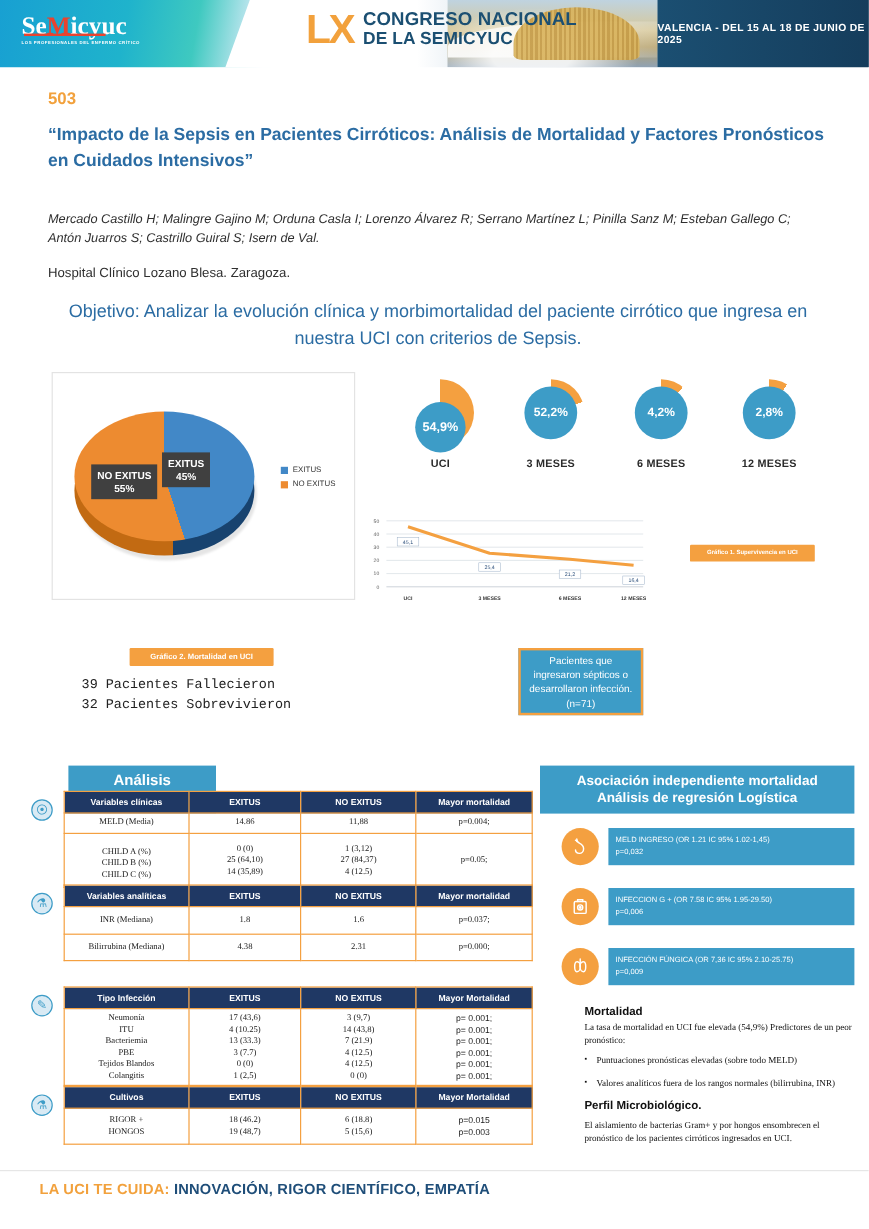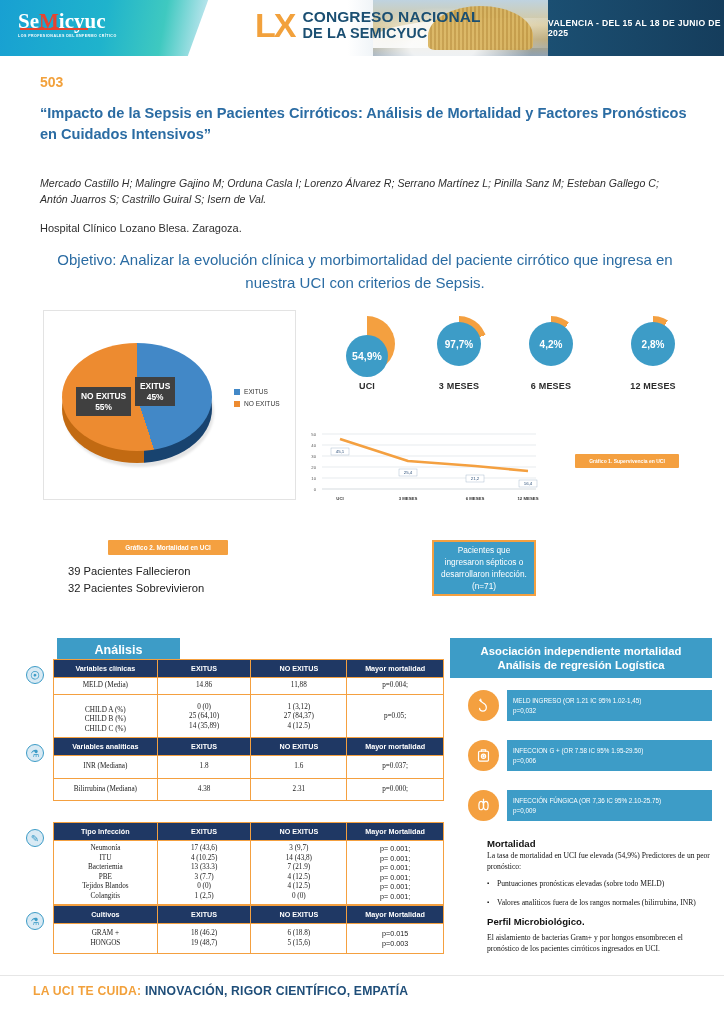--- a/index.html
+++ b/index.html
@@ -134,21 +134,21 @@
   .lc-cat { font-size:4.3px; fill:#333; font-weight:bold; font-family:"Liberation Sans", sans-serif;}
   .lc-val { font-size:4.4px; fill:#2b4f7a; font-family:"Liberation Sans", sans-serif;}
 
   .badge-orange {
     position:absolute; background:#f4a040; color:#fff; font-size:5px; font-weight:bold;
     padding:4px 6px; text-align:center; border-radius:1px;
   }
   #g1 { left:575px; top:454px; width:104px; }
   #g2 { left:108px; top:540px; width:120px; font-size:6.4px; padding:4px 4px;}
 
-  .counts { position:absolute; left:68px; top:563px; font-size:11.2px; color:#222; line-height:17px; }
+  .counts { position:absolute; left:68px; top:563px; font-size:11.2px; color:#222; line-height:17px;font-family:Liberation Mono, monospace; }
 
   .callout {
     position:absolute; left:432px; top:540px; width:104px; height:56px;
     background:#3d9cc7; border:2px solid #f4a040; color:#fff;
     font-size:8.3px; line-height:12px; text-align:center;
     display:flex; align-items:center; justify-content:center; padding:4px;
   }
 
   
   .sec-head {
@@ -287,32 +287,32 @@
   <div class="donut-item" style="left:0px;top:0;">
     <div class="donut">
       <div class="donut-ring" style="background:conic-gradient(#f4a040 0deg 198deg, transparent 198deg 360deg);"></div>
       <div class="donut-core big">54,9%</div>
     </div>
     <div class="donut-label">UCI</div>
   </div>
   <div class="donut-item" style="left:92px;top:0;">
     <div class="donut">
       <div class="donut-ring" style="background:conic-gradient(#f4a040 0deg 71deg, transparent 71deg 360deg);"></div>
-      <div class="donut-core">97,7%</div>
+      <div class="donut-core">52,2%</div>
     </div>
     <div class="donut-label">3 MESES</div>
   </div>
   <div class="donut-item" style="left:184px;top:0;">
     <div class="donut">
       <div class="donut-ring" style="background:conic-gradient(#f4a040 0deg 40deg, transparent 40deg 360deg);"></div>
       <div class="donut-core">4,2%</div>
     </div>
     <div class="donut-label">6 MESES</div>
   </div>
-  <div class="donut-item" style="left:286px;top:0;">
+  <div class="donut-item" style="left:274px;top:0;">
     <div class="donut">
       <div class="donut-ring" style="background:conic-gradient(#f4a040 0deg 32deg, transparent 32deg 360deg);"></div>
       <div class="donut-core">2,8%</div>
     </div>
     <div class="donut-label">12 MESES</div>
   </div>
 </div>
 
 <div class="line-box">
   <svg width="245" height="88" viewBox="0 0 245 88">
@@ -475,21 +475,21 @@
   <thead>
       <tr>
     <th class="col0">Cultivos</th>
     <th class="col1">EXITUS</th>
     <th class="col2">NO EXITUS</th>
     <th class="col3">Mayor Mortalidad</th>
   </tr>
     </thead>
   <tbody>
     <tr>
-      <td class="col0" style="white-space:pre-line;padding:5px 2px">GRAM +
+      <td class="col0" style="white-space:pre-line;padding:5px 2px">RIGOR +
 HONGOS</td>
       <td class="col1" style="white-space:pre-line">18 (46.2)
 19 (48,7)</td>
       <td class="col2" style="white-space:pre-line">6 (18.8)
 5 (15,6)</td>
       <td class="col3" style="white-space:pre-line;font-family:'Liberation Sans',sans-serif">p=0.015
 p=0.003</td>
     </tr>
   </tbody>
 </table>

